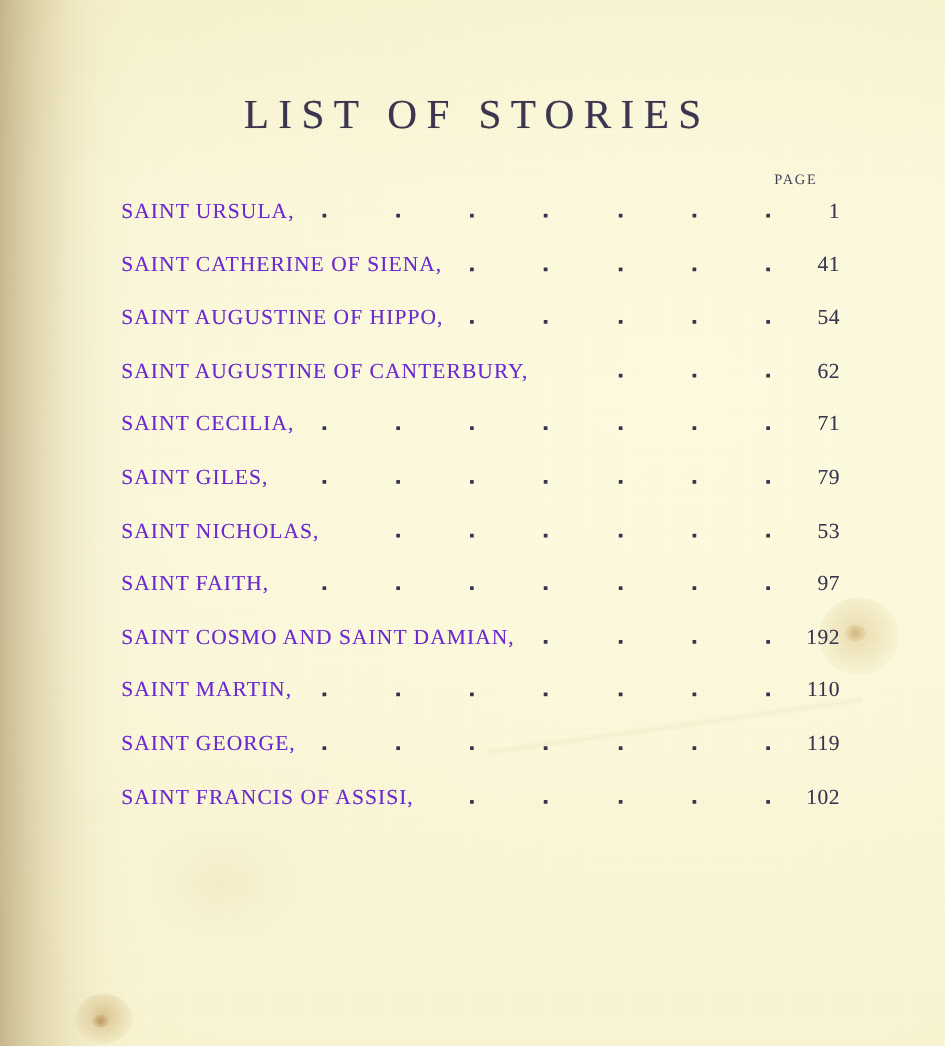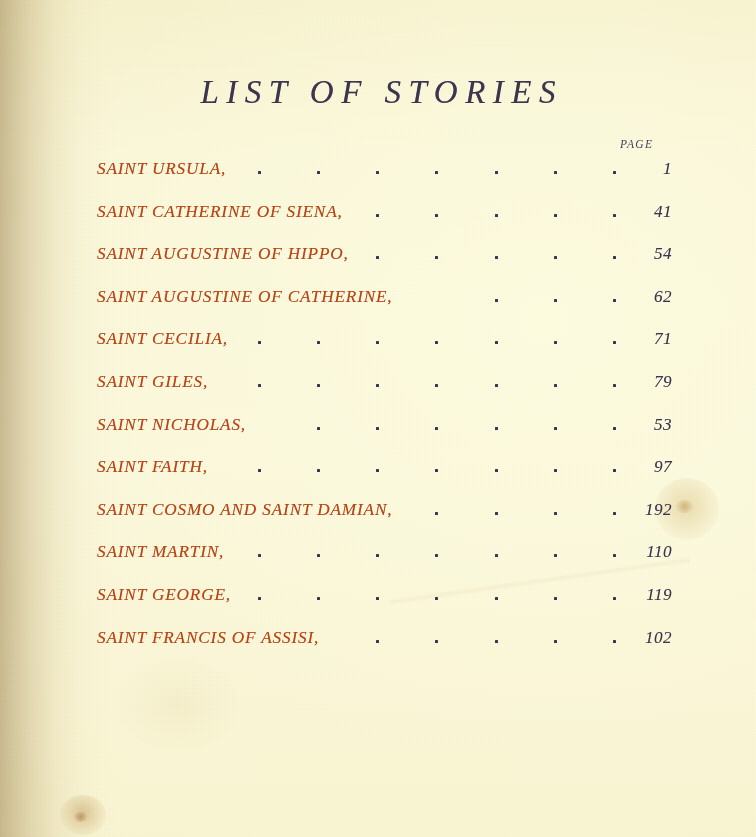--- a/index.html
+++ b/index.html
@@ -132,21 +132,20 @@
     height: 50px;
     pointer-events: none;
     background: linear-gradient(172deg, rgba(255,255,255,0) 46%, rgba(190,170,120,0.10) 50%, rgba(255,255,255,0) 54%);
   }
 
   
   .content {
     position: absolute;
     inset: 0;
     z-index: 5;
-    font-style: italic;
   }
 
   .page-title {
     position: absolute;
     left: 0;
     top: 72px;
     width: 756px;
     text-align: center;
     font-size: 33px;
     line-height: 40px;
@@ -184,21 +183,21 @@
     height: 42.6px;
   }
 
   .story-title {
     position: absolute;
     left: 97px;
     top: 0;
     font-size: 17.2px;
     line-height: 26px;
     letter-spacing: 0.85px;
-    color: #c2410c;
+    color: #6d28d9;
     white-space: nowrap;
     text-shadow: 0 0 0.5px rgba(59,52,80,0.35);
   }
 
   .leaders {
     position: absolute;
     left: 0;
     top: 0;
     height: 26px;
     width: 756px;
@@ -291,21 +290,21 @@
           <div class="leaders">
             <span class="leader-dot" style="left: 376.2px;"></span>
             <span class="leader-dot" style="left: 435.4px;"></span>
             <span class="leader-dot" style="left: 494.6px;"></span>
             <span class="leader-dot" style="left: 553.8px;"></span>
             <span class="leader-dot" style="left: 613px;"></span>
           </div>
           <div class="story-page">54</div>
         </div>
         <div class="story-row">
-          <div class="story-title">SAINT AUGUSTINE OF CATHERINE,</div>
+          <div class="story-title">SAINT AUGUSTINE OF CANTERBURY,</div>
           <div class="leaders">
             <span class="leader-dot" style="left: 494.6px;"></span>
             <span class="leader-dot" style="left: 553.8px;"></span>
             <span class="leader-dot" style="left: 613px;"></span>
           </div>
           <div class="story-page">62</div>
         </div>
         <div class="story-row">
           <div class="story-title">SAINT CECILIA,</div>
           <div class="leaders">

